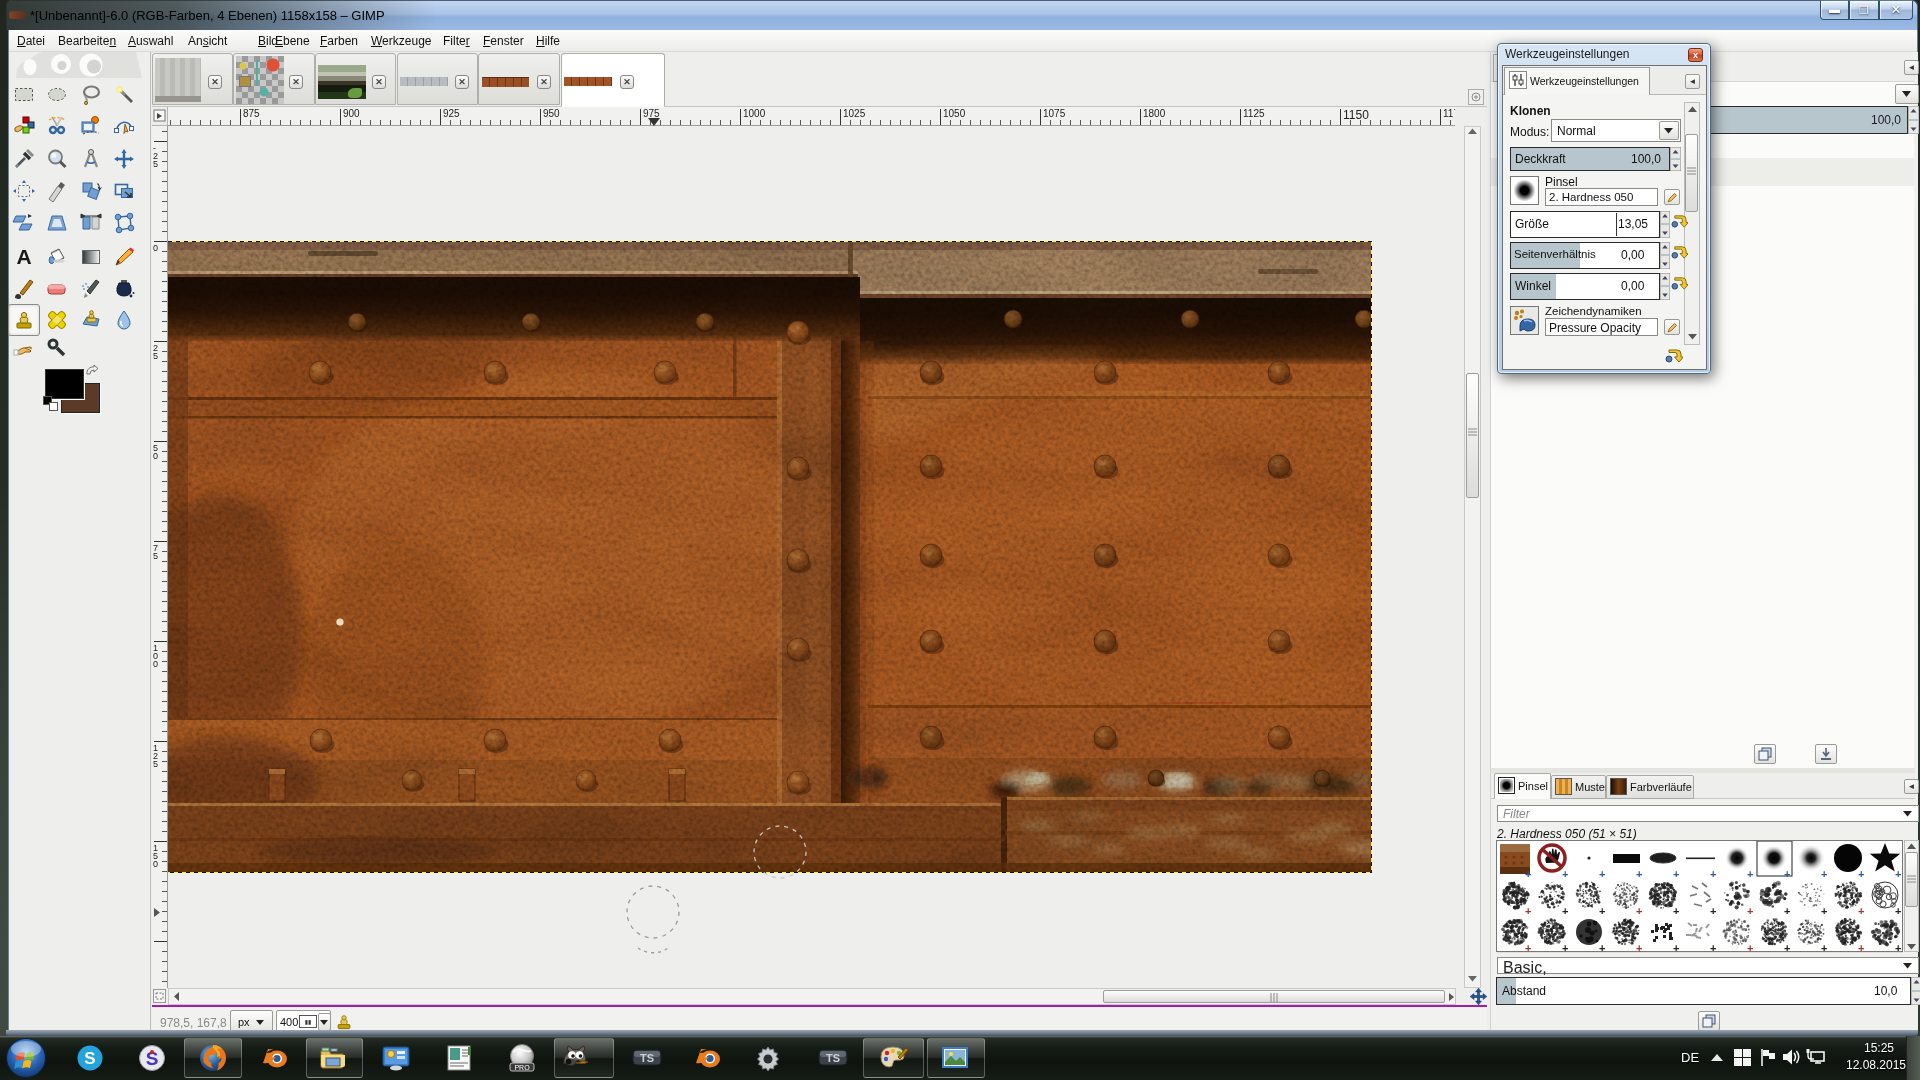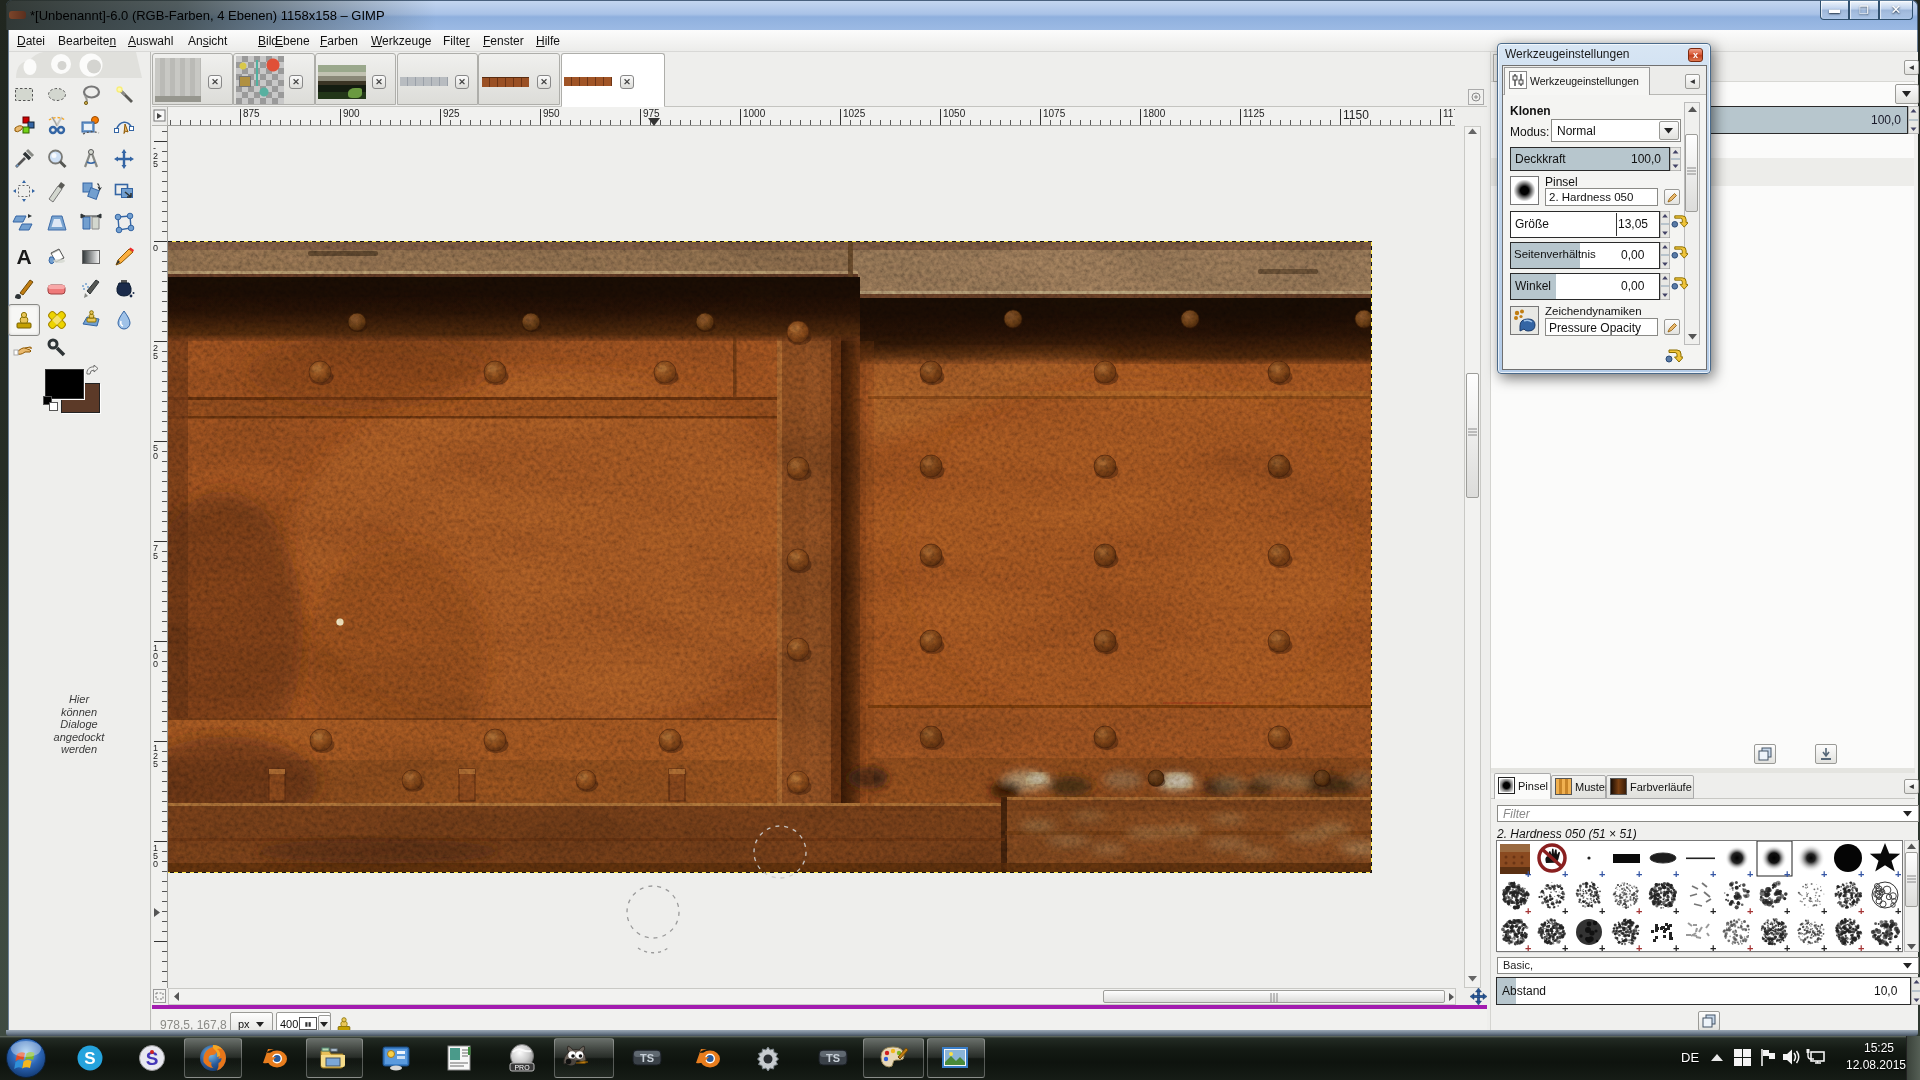--- a/index.html
+++ b/index.html
@@ -25,21 +25,21 @@
 .mi u{text-decoration:underline}
 #toolbox{left:9px;top:52px;width:142px;height:978px;background:#eeeeec;border-right:1px solid #bcbcb8}
 #tabbar{left:152px;top:52px;width:1335px;height:55px;background:#eeeeec;border-bottom:1px solid #c4c4c0}
 .tab{position:absolute;top:1px;height:52px;background:linear-gradient(180deg,#f0f0ee,#dcdcd8);border:1px solid #aeaeaa;border-radius:3px 3px 0 0}
 #rulercorner{left:152px;top:107px;width:16px;height:19px;background:#ececea;border-right:1px solid #b5b5b1;border-bottom:1px solid #b5b5b1}
 #hruler{left:168px;top:107px;width:1287px;height:19px;background:#f1f1ef;border-bottom:1px solid #9a9a96;overflow:hidden}
 #vruler{left:152px;top:126px;width:16px;height:862px;background:#f1f1ef;border-right:1px solid #9a9a96;overflow:hidden}
 #canvas{left:168px;top:126px;width:1296px;height:862px;background:#eeeeec;overflow:hidden}
 #vsb{left:1464px;top:126px;width:17px;height:862px;background:#f2f2f0;border:1px solid #c9c9c5}
 #hsb{left:168px;top:988px;width:1288px;height:17px;background:#f2f2f0;border:1px solid #c9c9c5}
-#statusbar{left:152px;top:1005px;width:1335px;height:25px;background:#f1f1ef;border-top:4px solid #a21caf}
+#statusbar{left:152px;top:1005px;width:1335px;height:25px;background:#f1f1ef;border-top:2px solid #a21caf}
 .sbthumb{position:absolute;background:linear-gradient(180deg,#fefefe,#dcdcda);border:1px solid #9d9d99;border-radius:2px}
 #rdock{left:1490px;top:52px;width:428px;height:978px;background:#f0f0ee;border-left:1px solid #d4d4d0}
 #taskbar{left:0;top:1036px;width:1920px;height:44px;background:linear-gradient(180deg,#454f46 0,#222a23 6%,#141a14 30%,#0e130e 60%,#161c16 100%)}
 .tbbox{position:absolute;top:2px;height:40px;border:1px solid rgba(255,255,255,.28);border-radius:3px;
  background:linear-gradient(180deg,rgba(255,255,255,.32),rgba(255,255,255,.10) 48%,rgba(40,48,44,.12) 52%,rgba(255,255,255,.06))}
 .entry{position:absolute;background:#fff;border:1px solid #8a8a86}
 .gbtn{position:absolute;background:linear-gradient(180deg,#fdfdfd,#e2e2de);border:1px solid #9a9a96;border-radius:2px}
 .slider{position:absolute;background:#fff;border:1px solid #2a2a2a}
 .sfill{position:absolute;left:0;top:0;bottom:0;background:#b7c6cd}
 u{text-decoration:underline}
@@ -260,21 +260,20 @@
         <circle cx="8" cy="8" r="2.5" fill="#eeeeec"></circle>
         <path d="M12,12 l7,7" stroke="#2e3436" stroke-width="3.5"></path>
       </svg></div>
 <div style="position:absolute;left:52px;top:331px;width:39px;height:30px;background:#5c3a28;border:1px solid #222;box-shadow:1px 1px 0 #fff"></div>
 <div style="position:absolute;left:36px;top:317px;width:39px;height:30px;background:#000;border:1px solid #333;box-shadow:1px 1px 0 #fff"></div>
 <svg style="position:absolute;left:76px;top:313px" width="14" height="14" viewBox="0 0 14 14">
       <path d="M2,9 a6,6 0 0 1 7,-7 l0,-2 4,3.5 -4,3.5 0,-2 a4,4 0 0 0 -4,4z" fill="#eeeeec" stroke="#555" stroke-width=".8"></path>
     </svg>
 <div style="position:absolute;left:34px;top:344px;width:9px;height:9px;background:#000;border:1px solid #555"></div>
 <div style="position:absolute;left:40px;top:350px;width:9px;height:9px;background:#fff;border:1px solid #555"></div>
-<div style="position:absolute;left:0px;top:641px;width:140px;text-align:center;font-style:italic;font-size:11px;line-height:12.5px;color:#3a3a3a">Hier<br>können<br>Dialoge<br>angedockt<br>werden</div>
   </div>
 <div class="abs" id="tabbar">
     <div class="tab" style="left:0px;width:81px"></div>
 <div class="tab" style="left:81px;width:82px"></div>
 <div class="tab" style="left:163px;width:81px"></div>
 <div class="tab" style="left:245px;width:81px"></div>
 <div class="tab" style="left:326px;width:82px"></div>
 <div class="tab active" style="left:409px;width:104px;background:#fff;height:54px;border-bottom:1px solid #fff"></div>
 <div style="position:absolute;left:3px;top:6px;width:46px;height:44px;background:repeating-linear-gradient(90deg,#c8c8c4 0 5px,#babab6 5px 10px),#c0c0bc;border-bottom:6px solid #96968e"></div>
 <div style="position:absolute;left:84px;top:4px;width:48px;height:48px;background:
@@ -2867,21 +2866,21 @@
       <path d="M0,6 h9 l-4.5,-5.5z" fill="#555"></path>
     </svg>
 <svg style="position:absolute;left:416px;top:892px" width="9" height="7">
       <path d="M0,0 h9 l-4.5,5.5z" fill="#555"></path>
     </svg>
 <div class="sbthumb" style="left:414px;top:800px;width:13px;height:55px"></div>
 <svg style="position:absolute;left:416px;top:822px" width="9" height="12">
       <path d="M0,2 h9 M0,5 h9 M0,8 h9" stroke="#888"></path>
     </svg>
 <div class="entry" style="left:6px;top:905px;width:422px;height:17px"></div>
-<div style="position:absolute;left:12px;top:907px;font-size:11px;color:#222">Basic,</div>
+<div style="position:absolute;left:12px;top:907px;font-size:16px;color:#222">Basic,</div>
 <svg style="position:absolute;left:412px;top:911px" width="10" height="6">
       <path d="M0,0 h9 l-4.5,5.5z" fill="#222"></path>
     </svg>
 <div class="slider" style="left:5px;top:925px;width:415px;height:28px">
       <div class="sfill" style="width:19px"></div>
     </div>
 <div style="position:absolute;left:11px;top:932px;font-size:12px;color:#111">Abstand</div>
 <div style="position:absolute;left:383px;top:932px;font-size:12px;color:#111">10,0</div>
 <svg width="11" height="28" viewBox="0 0 11 28" style="position:absolute;left:420px;top:925px">
       <rect x="0" y="0" width="11" height="28" fill="#e8e8e4" stroke="#888"></rect>

